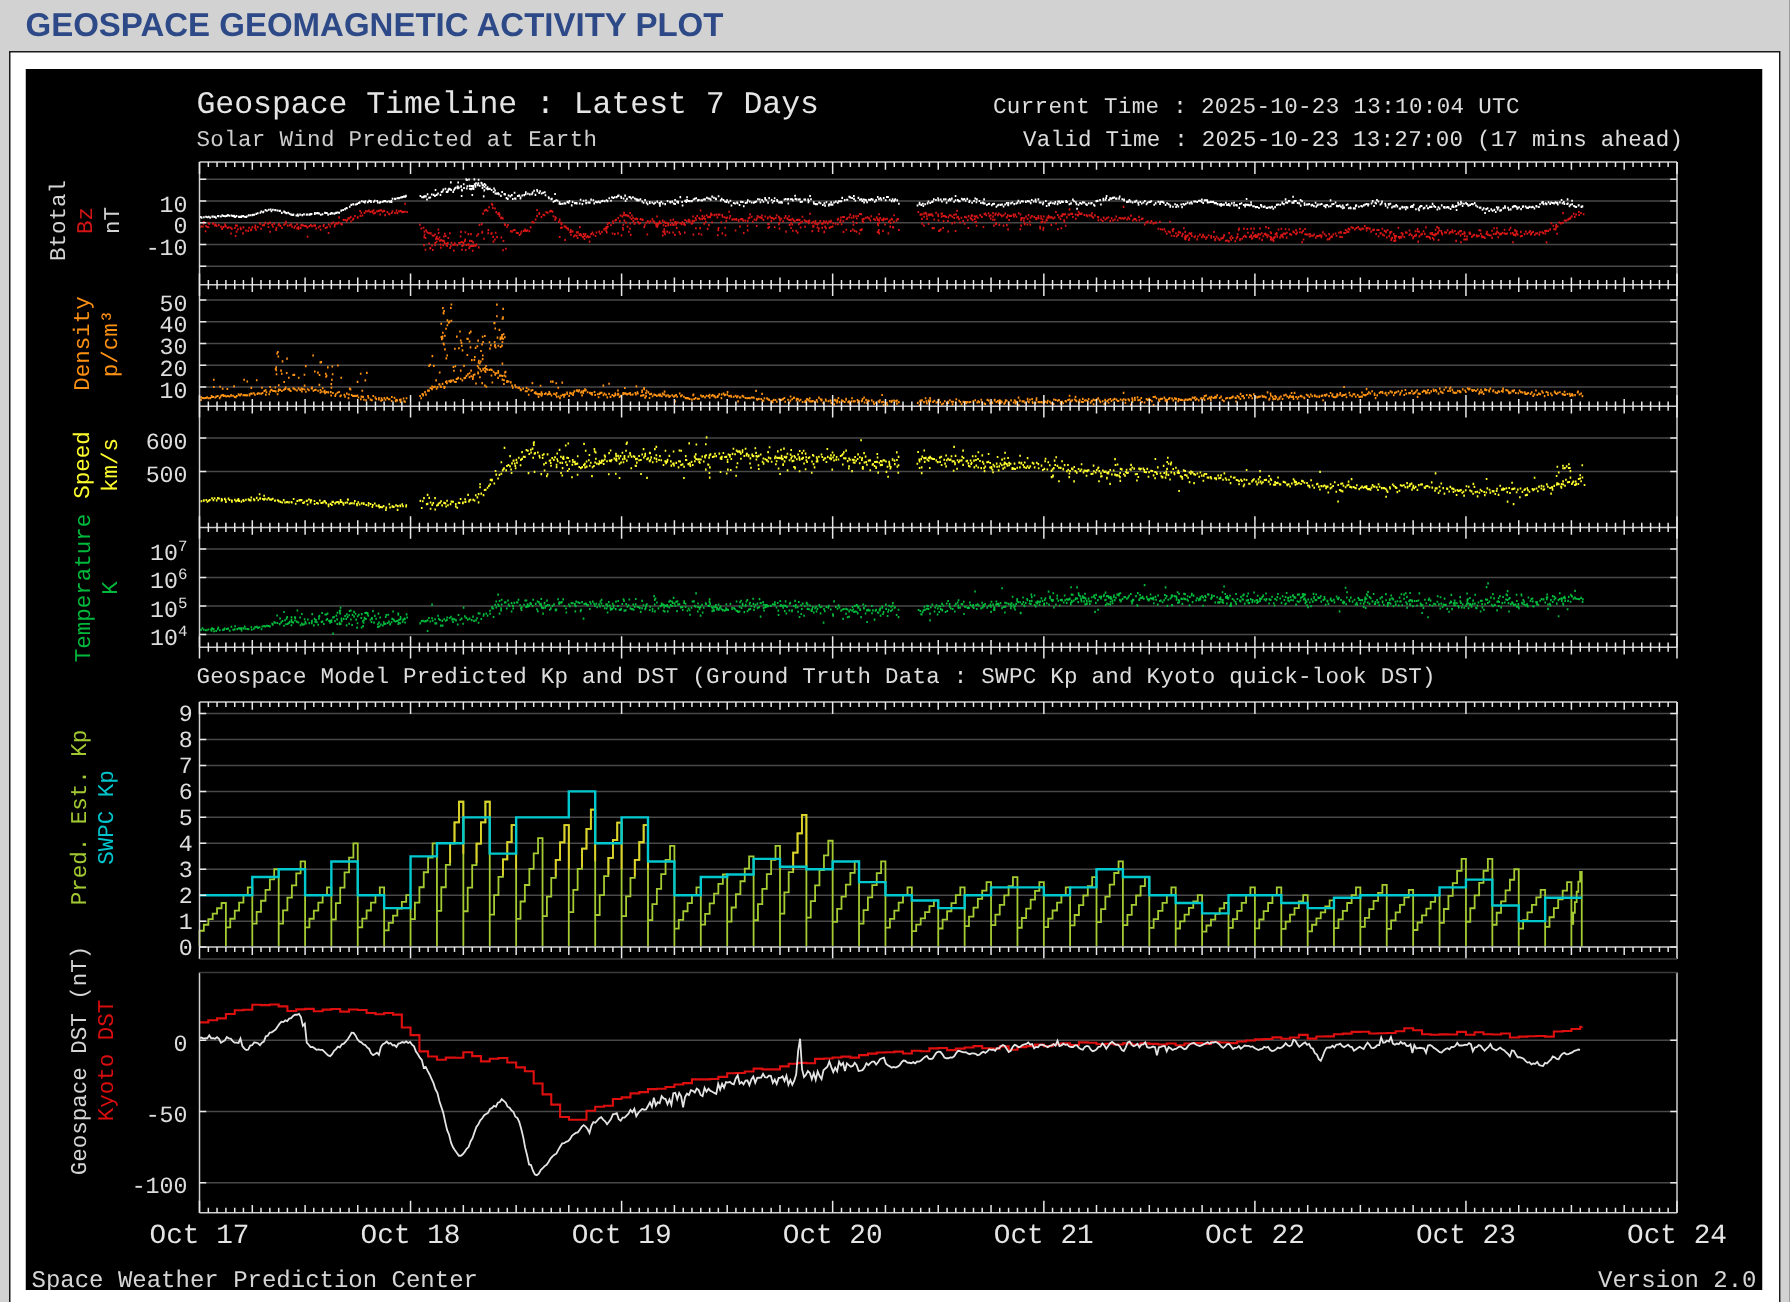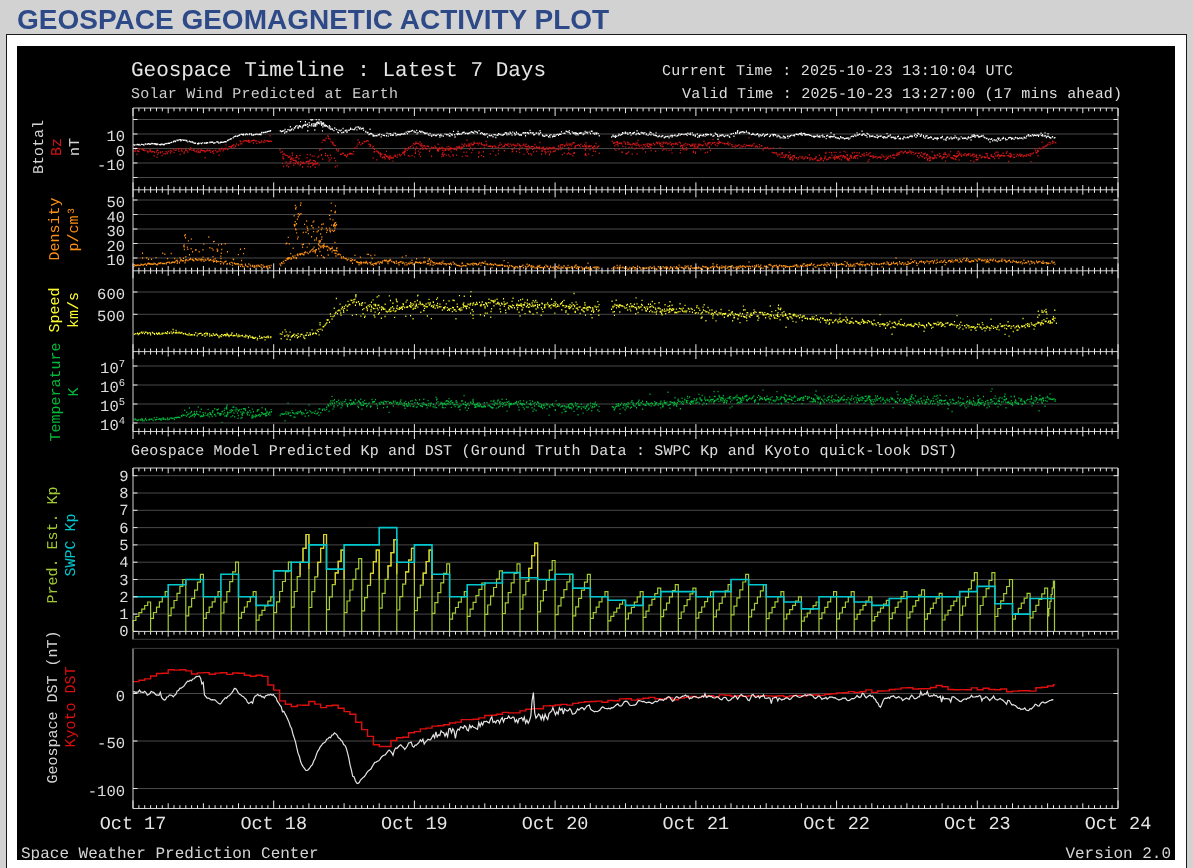--- a/index.html
+++ b/index.html
@@ -1,14 +1,14 @@
 <!DOCTYPE html>
 <html><head><meta charset="utf-8"><style>
 html,body{margin:0;padding:0;background:#d2d2d2;width:1193px;height:868px;overflow:hidden}
-.hdr{position:absolute;left:17px;top:4px;filter:opacity(0.99);font-family:"Liberation Sans",sans-serif;font-weight:bold;font-size:28px;color:#2b4886}
+.hdr{position:absolute;left:17px;top:4px;filter:opacity(0.99);font-family:"Liberation Sans",sans-serif;font-weight:bold;font-size:22px;color:#2b4886}
 .box{position:absolute;left:6px;top:34px;width:1179px;height:860px;background:#ffffff;border:1px solid #1a1a1a}
 svg{position:absolute;left:17px;top:46px}
 </style></head>
 <body>
 <div class="box"></div>
 <div class="hdr">GEOSPACE GEOMAGNETIC ACTIVITY PLOT</div>
 <svg width="1158" height="814" viewBox="17 46 1158 814" text-rendering="geometricPrecision">
 <rect x="17" y="46" width="1158" height="814" fill="#000"></rect>
 <path d="M133.0 177.5H1118.0M133.0 163H1118.0M133.0 148.5H1118.0M133.0 134H1118.0M133.0 119.5H1118.0" stroke="#484848" stroke-width="1" fill="none"></path>
 <path d="M133.0 258H1118.0M133.0 243.5H1118.0M133.0 229H1118.0M133.0 214.5H1118.0M133.0 200H1118.0" stroke="#484848" stroke-width="1" fill="none"></path>

